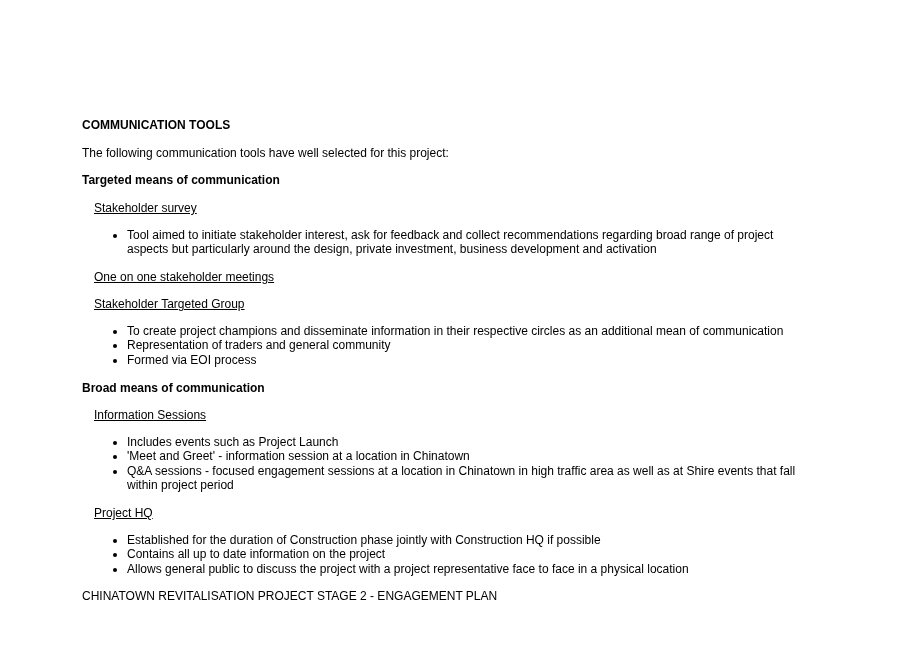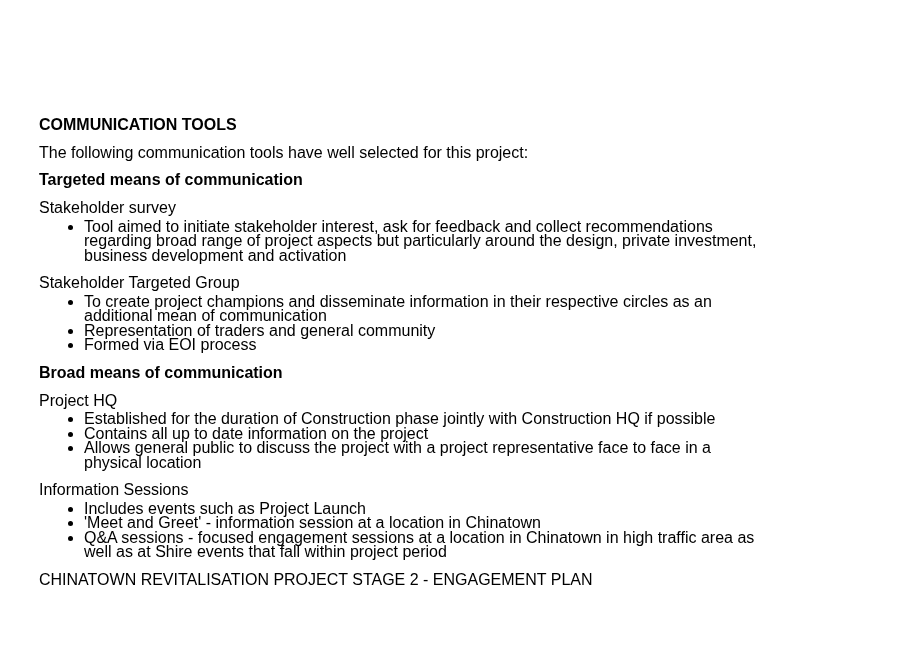--- a/index.html
+++ b/index.html
@@ -7,39 +7,41 @@
     padding: 0;
     background: #ffffff;
   }
   .page {
     position: relative;
     width: 804px;
     height: 653px;
     background: #ffffff;
     overflow: hidden;
     font-family: "Liberation Sans", "DejaVu Sans", sans-serif;
-    font-size: 16px;
+    font-size: 12px;
     line-height: 14.5px;
     color: #000000;
+    padding-left: 43px;
   }
   .doc {
     box-sizing: border-box;
     padding: 118px 40px 0 39px;
   }
   .doc p {
     margin: 0 0 13.2px 0;
   }
   .bold {
     font-weight: bold;
   }
   .group {
     margin: 0 0 13.2px 0;
   }
   .group .subheading {
-    margin: 0;
+    margin: 12px;
+    text-decoration: underline;
   }
   .group ul {
     margin: 4px;
     padding: 0 0 0 41px;
     list-style-type: disc;
   }
   .group li {
     margin: 0;
     padding: 0;
   }
@@ -62,47 +64,48 @@
     <p class="bold">Targeted means of communication</p>
 
     <div class="group">
       <p class="subheading">Stakeholder survey</p>
       <ul>
         <li>Tool aimed to initiate stakeholder interest, ask for feedback and collect recommendations regarding broad range of project aspects but particularly around the design, private investment, business development and activation</li>
       </ul>
     </div>
 
     <div class="group">
+      <p class="subheading">One on one stakeholder meetings</p>
     </div>
 
     <div class="group">
       <p class="subheading">Stakeholder Targeted Group</p>
       <ul>
         <li>To create project champions and disseminate information in their respective circles as an additional mean of communication</li>
         <li>Representation of traders and general community</li>
         <li>Formed via EOI process</li>
       </ul>
     </div>
 
     <p class="bold">Broad means of communication</p>
 
     <div class="group">
+      <p class="subheading">Information Sessions</p>
+      <ul>
+        <li>Includes events such as Project Launch</li>
+        <li>'Meet and Greet' - information session at a location in Chinatown</li>
+        <li>Q&amp;A sessions - focused engagement sessions at a location in Chinatown in high traffic area as well as at Shire events that fall within project period</li>
+      </ul>
+    </div>
+
+    <div class="group">
       <p class="subheading">Project HQ</p>
       <ul>
         <li>Established for the duration of Construction phase jointly with Construction HQ if possible</li>
         <li>Contains all up to date information on the project</li>
         <li>Allows general public to discuss the project with a project representative face to face in a physical location</li>
-      </ul>
-    </div>
-
-    <div class="group">
-      <p class="subheading">Information Sessions</p>
-      <ul>
-        <li>Includes events such as Project Launch</li>
-        <li>'Meet and Greet' - information session at a location in Chinatown</li>
-        <li>Q&amp;A sessions - focused engagement sessions at a location in Chinatown in high traffic area as well as at Shire events that fall within project period</li>
       </ul>
     </div>
 
     <p class="footer-title">CHINATOWN REVITALISATION PROJECT STAGE 2 - ENGAGEMENT PLAN</p>
 
   </div>
 </div>
 
 </body></html>

